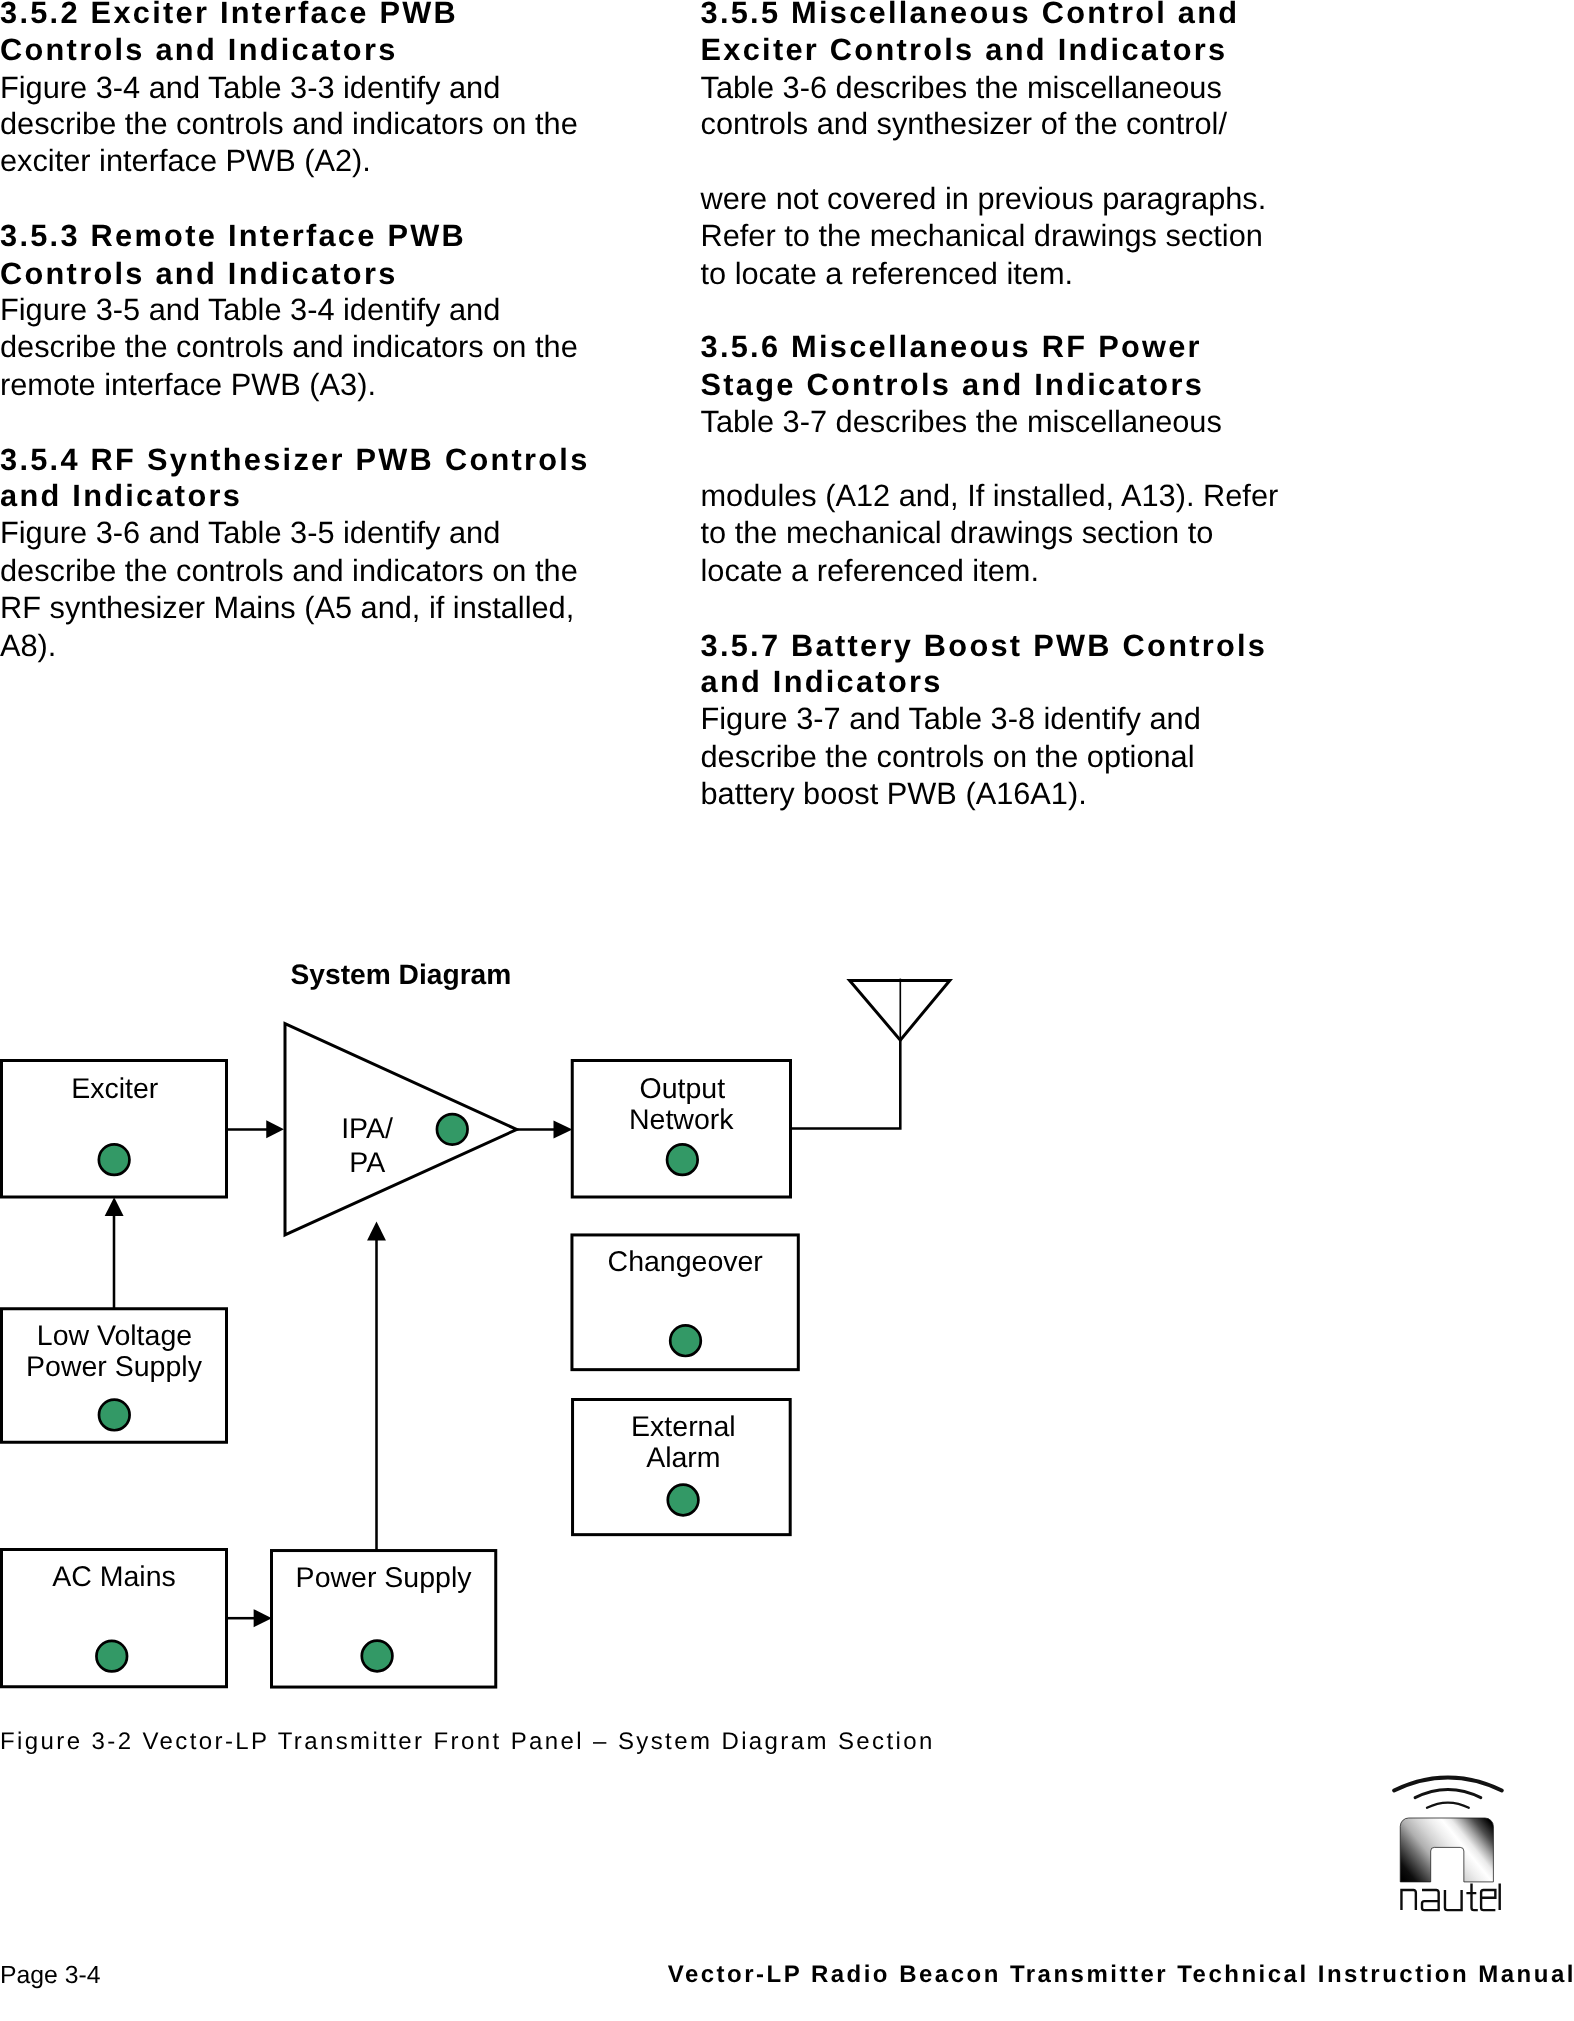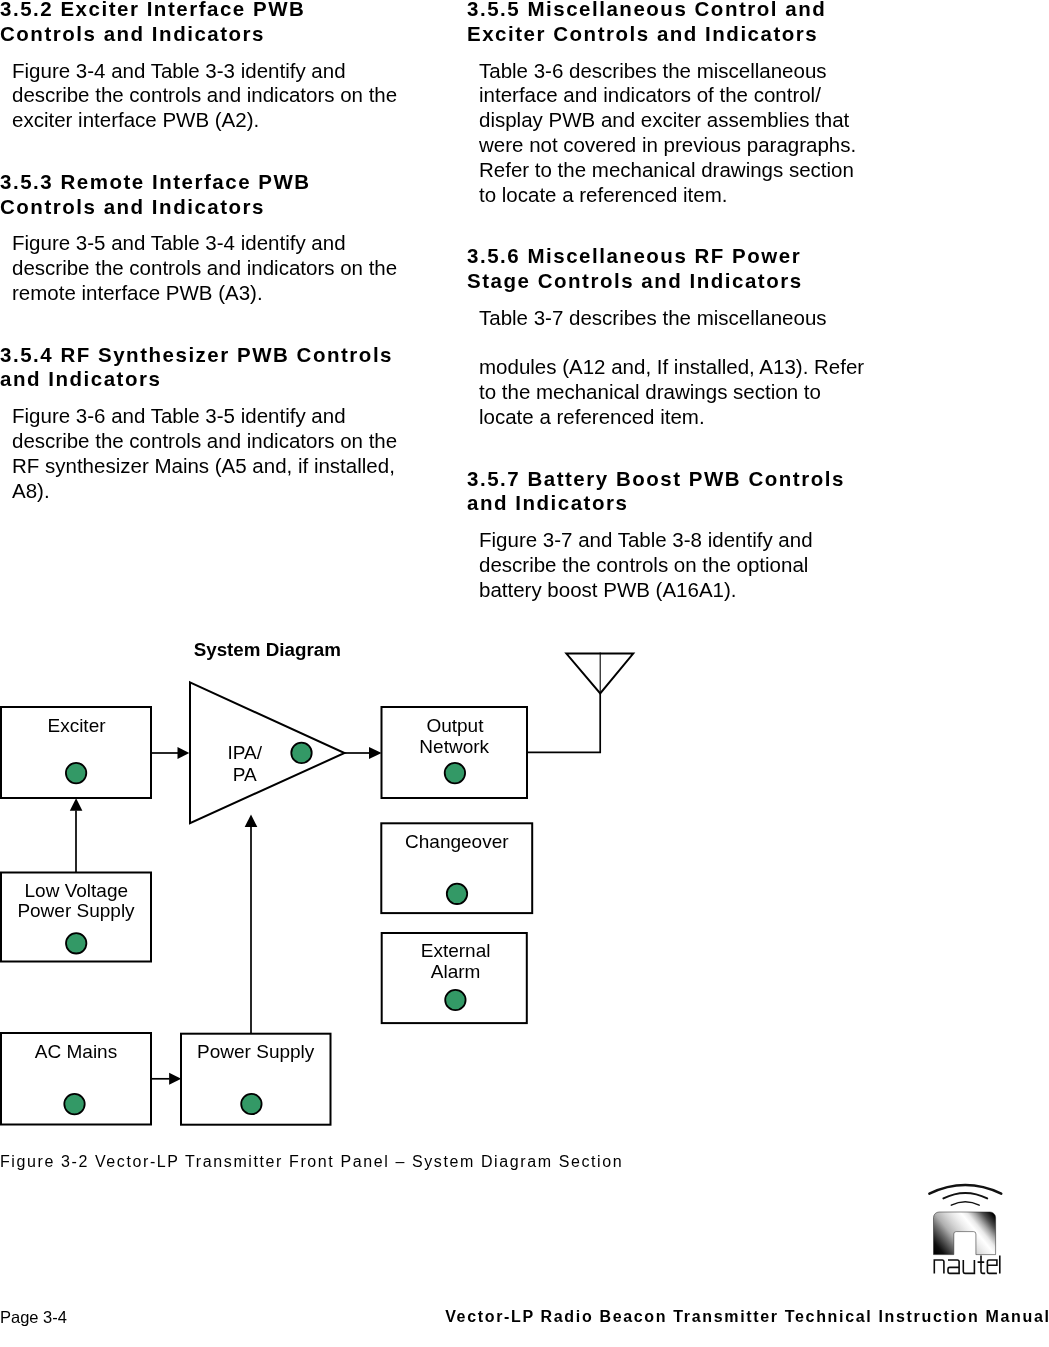--- a/index.html
+++ b/index.html
@@ -11,21 +11,21 @@
   .page{position:absolute;left:0;top:0;width:983px;height:1347px;}
 
   
   .col{position:absolute;top:-3.0px;}
   .col-left{left:0px;width:392px;}
   .col-right{left:467px;width:394px;}
 
   h3.sec{font-size:20.5px;font-weight:bold;letter-spacing:1.52px;
          line-height:24.8px;margin:0;white-space:nowrap;}
   p.body{font-size:20.5px;font-weight:normal;letter-spacing:0px;
-         line-height:24.8px;margin:12px;white-space:nowrap;}
+         line-height:24.8px;margin:0;white-space:nowrap;}
   .blank{height:24.8px;}
 
   
   #diagram{position:absolute;left:0px;top:640px;}
 
   
   .caption{position:absolute;left:0px;top:1151.5px;
            font-size:16px;font-weight:normal;letter-spacing:1.6px;
            line-height:19px;white-space:nowrap;}
 
@@ -50,21 +50,21 @@
       <p class="body"><span>Figure 3-4 and Table 3-3 identify and</span><br><span>describe the controls and indicators on the</span><br><span>exciter interface PWB (A2).</span></p>
       <div class="blank"></div>
       <h3 class="sec"><span>3.5.3 Remote Interface PWB</span><br><span>Controls and Indicators</span></h3>
       <p class="body"><span>Figure 3-5 and Table 3-4 identify and</span><br><span>describe the controls and indicators on the</span><br><span>remote interface PWB (A3).</span></p>
       <div class="blank"></div>
       <h3 class="sec"><span>3.5.4 RF Synthesizer PWB Controls</span><br><span>and Indicators</span></h3>
       <p class="body"><span>Figure 3-6 and Table 3-5 identify and</span><br><span>describe the controls and indicators on the</span><br><span>RF synthesizer Mains (A5 and, if installed,</span><br><span>A8).</span></p>
     </div>
   <div class="col col-right" id="colR">
       <h3 class="sec"><span>3.5.5 Miscellaneous Control and</span><br><span>Exciter Controls and Indicators</span></h3>
-      <p class="body"><span>Table 3-6 describes the miscellaneous</span><br><span>interface and indicators of the control/</span><br><span>display PWB and exciter assemblies that</span><br><span>were not covered in previous paragraphs.</span><br><span>Refer to the mechanical drawings section</span><br><span>to locate a referenced item.</span></p>
+      <p class="body"><span>Table 3-6 describes the miscellaneous</span><br><span>controls and synthesizer of the control/</span><br><br><span>were not covered in previous paragraphs.</span><br><span>Refer to the mechanical drawings section</span><br><span>to locate a referenced item.</span></p>
       <div class="blank"></div>
       <h3 class="sec"><span>3.5.6 Miscellaneous RF Power</span><br><span>Stage Controls and Indicators</span></h3>
       <p class="body"><span>Table 3-7 describes the miscellaneous</span><br><br><span>modules (A12 and, If installed, A13). Refer</span><br><span>to the mechanical drawings section to</span><br><span>locate a referenced item.</span></p>
       <div class="blank"></div>
       <h3 class="sec"><span>3.5.7 Battery Boost PWB Controls</span><br><span>and Indicators</span></h3>
       <p class="body"><span>Figure 3-7 and Table 3-8 identify and</span><br><span>describe the controls on the optional</span><br><span>battery boost PWB (A16A1).</span></p>
     </div>
 
   <div id="diagram">
     <svg id="dgsvg" width="700" height="520" viewBox="0 640 700 520">

